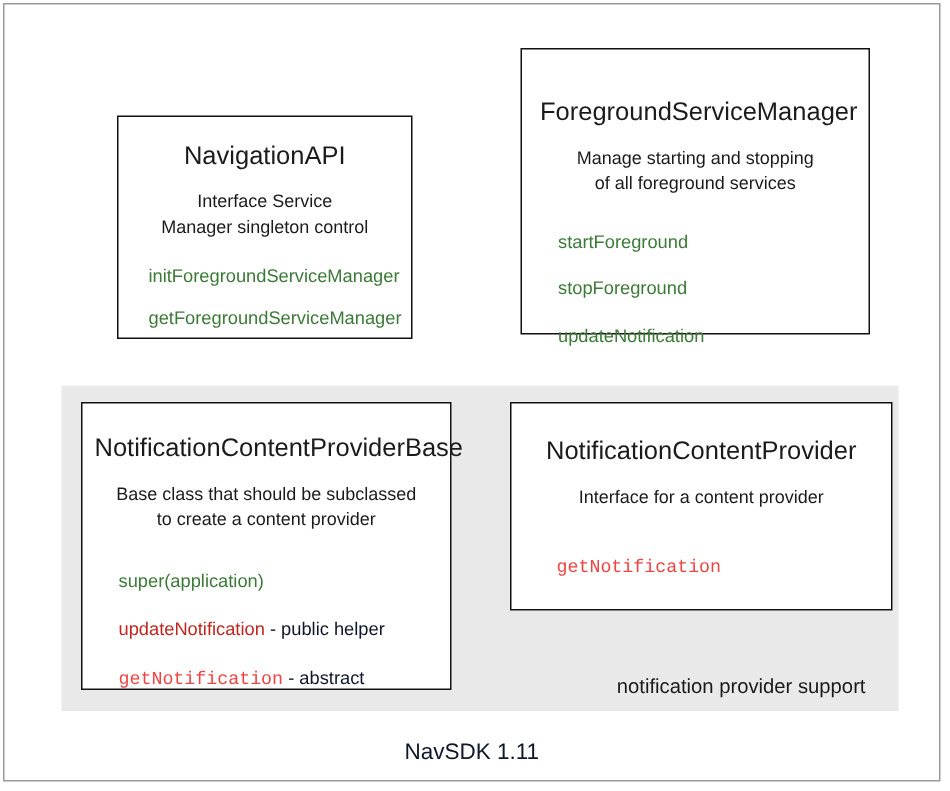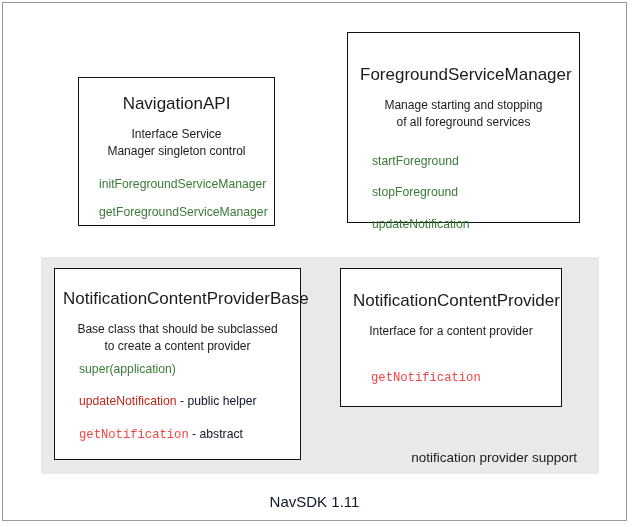--- a/index.html
+++ b/index.html
@@ -94,25 +94,25 @@
     left: 344px; top: 29px;  width: 233px; height: 191px;
     padding: 32px 12px 0 12px;
   }
   #box-foreground-service-manager .members { margin-top: 24px; margin-left: 12px; }
   #box-foreground-service-manager .member { margin-bottom: 17px; }
 
   #box-notification-content-provider-base {
     left: 51px;  top: 265px; width: 247px; height: 192px;
     padding: 20px 8px 0 8px;
   }
-  #box-notification-content-provider-base .members { margin-top: 8px; margin-left: 16px; }
+  #box-notification-content-provider-base .members { margin-top: 26px; margin-left: 16px; }
   #box-notification-content-provider-base .member { margin-bottom: 18px; }
 
   #box-notification-content-provider {
-    left: 337px; top: 265px; width: 222px; height: 139px;
+    left: 337px; top: 265px; width: 255px; height: 139px;
     padding: 22px 12px 0 12px;
   }
   #box-notification-content-provider .members { margin-top: 30px; margin-left: 18px; }
 
   
   .footer-title {
     position: absolute;
     left: 0;
     right: 0;
     top: 490px;

